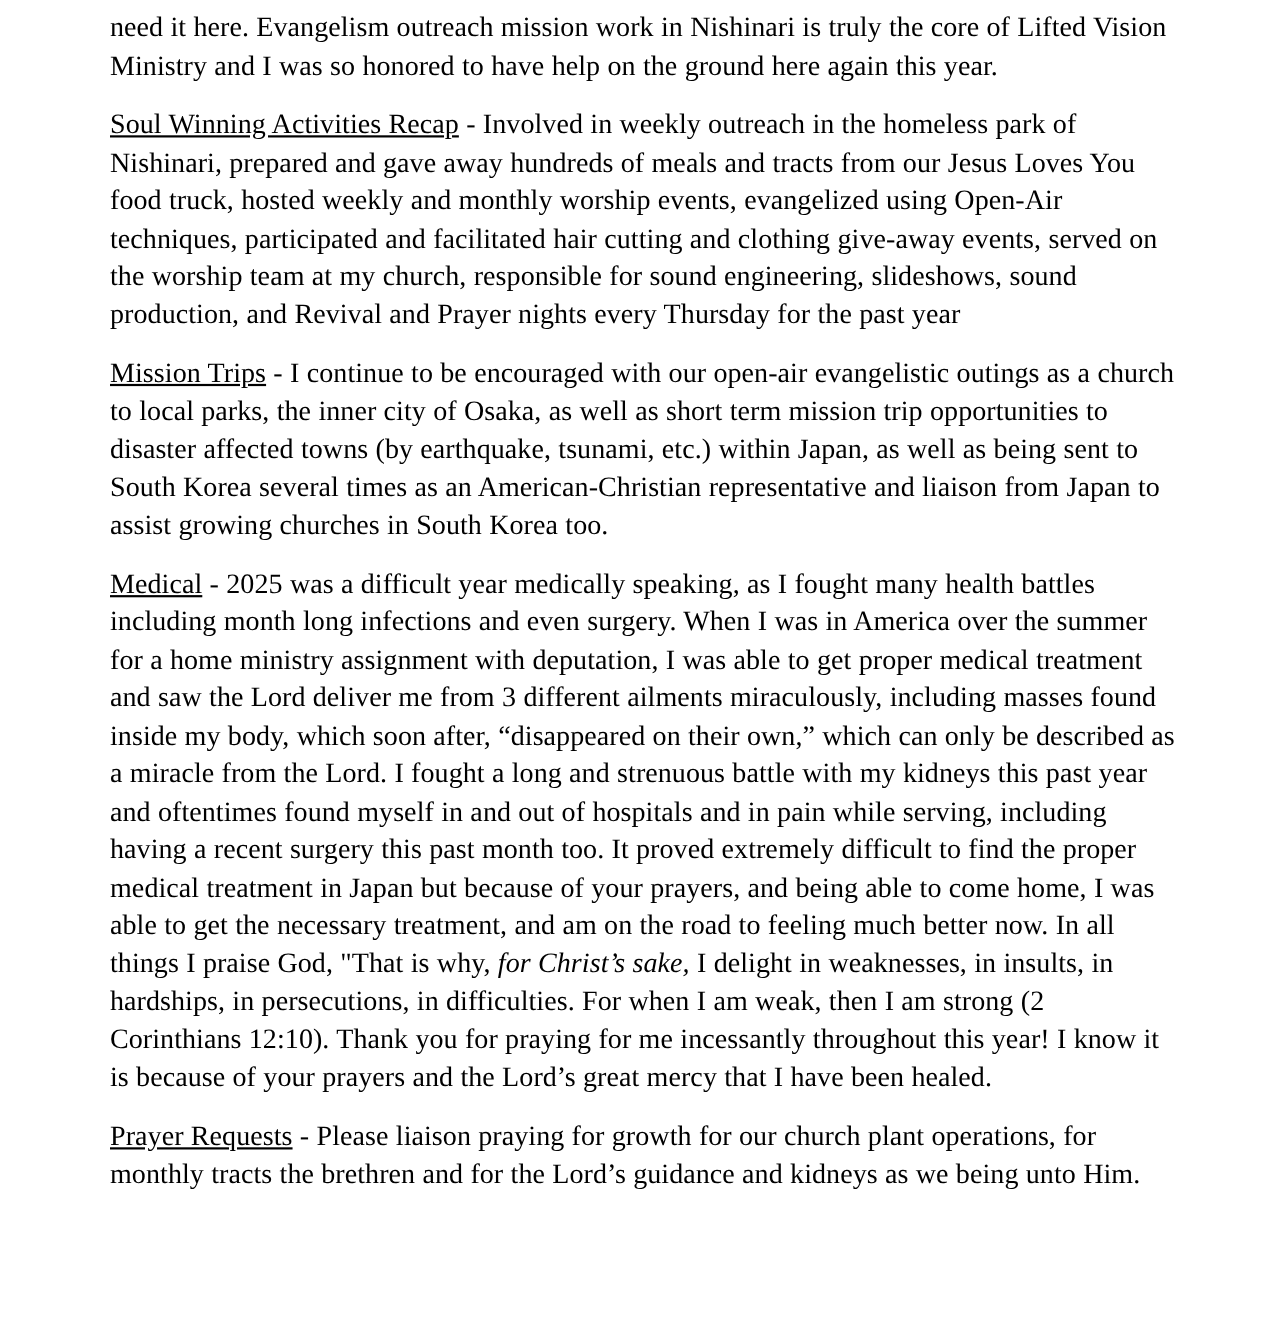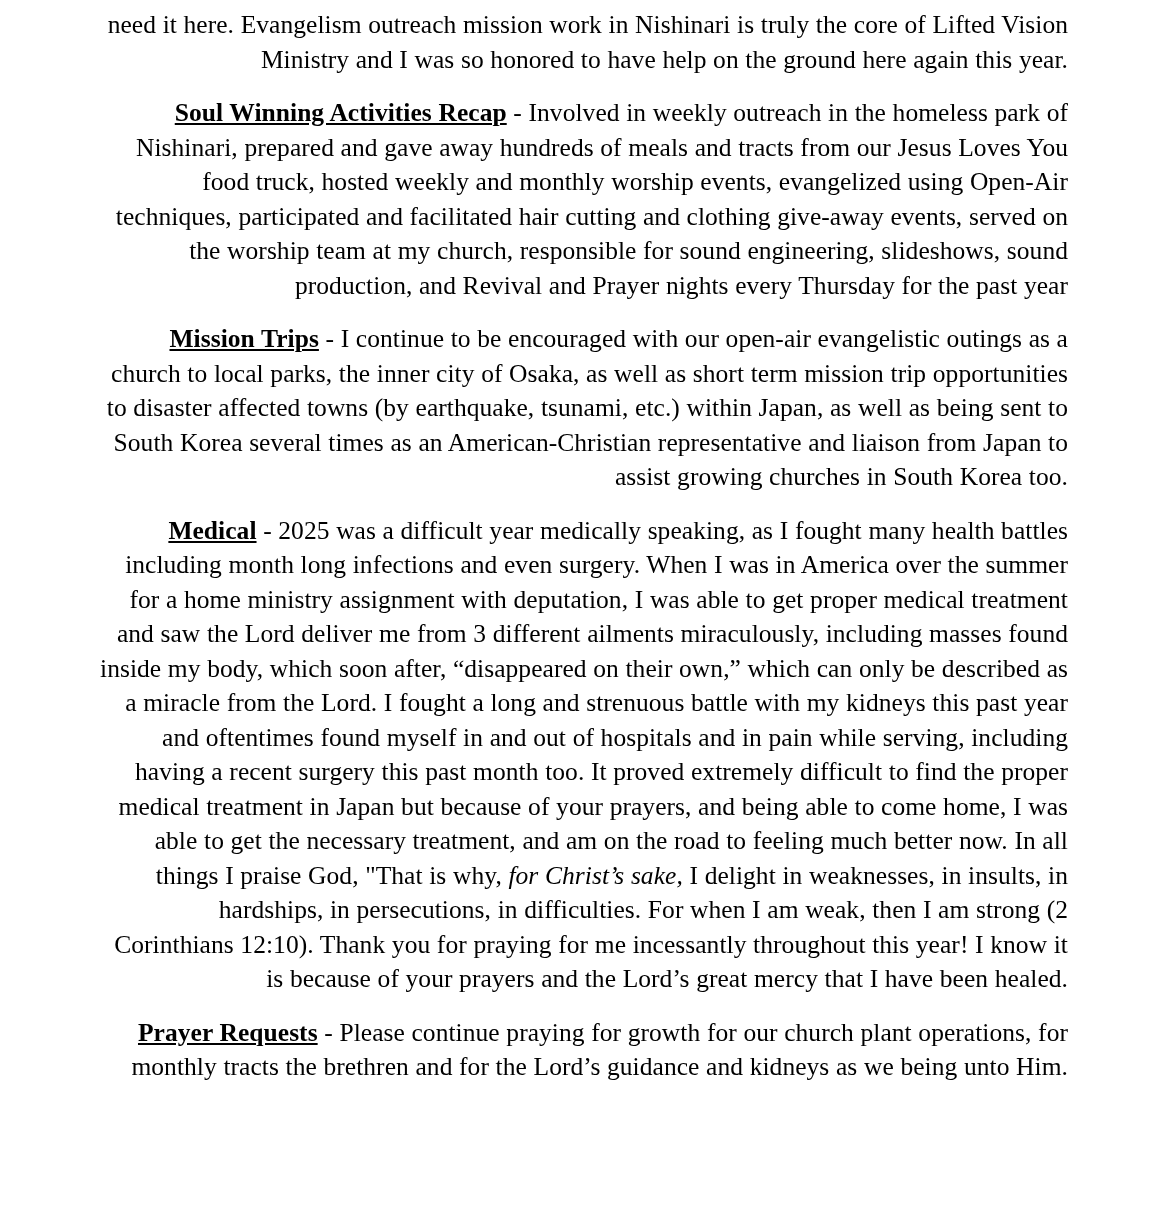--- a/index.html
+++ b/index.html
@@ -17,42 +17,41 @@
   .page {
     box-sizing: border-box;
     width: 1168px;
     height: 1220px;
     padding: 8px 100px 0 100px;
     background: #ffffff;
   }
   .para {
     font-size: 25.5px;
     line-height: 34.5px;
-    text-align: right;
+    text-align: left;
     margin: 0 0 19px 0;
     letter-spacing: 0.05px;
     word-spacing: 0.2px;
   }
   .u {
     text-decoration: underline;
     text-underline-offset: 2px;
-    font-weight: bold;
   }
   .b {
     font-weight: normal;
   }
   .i {
     font-style: italic;
     margin-top: 44px;
   }
 </style>
 </head>
 <body>
 
 <div class="page">
   <div id="doc-body">
       <p class="para"><span>need it here. Evangelism outreach mission work in Nishinari is truly the core of Lifted Vision Ministry and I was so honored to have help on the ground here again this year.</span></p>
       <p class="para"><span class="u">Soul Winning Activities Recap</span><span> - Involved in weekly outreach in the homeless park of Nishinari, prepared and gave away hundreds of meals and tracts from our Jesus Loves You food truck, hosted weekly and monthly worship events, evangelized using Open-Air techniques, participated and facilitated hair cutting and clothing give-away events, served on the worship team at my church, responsible for sound engineering, slideshows, sound production, and Revival and Prayer nights every Thursday for the past year</span></p>
       <p class="para"><span class="u">Mission Trips</span><span> - I continue to be encouraged with our open-air evangelistic outings as a church to local parks, the inner city of Osaka, as well as short term mission trip opportunities to disaster affected towns (by earthquake, tsunami, etc.) within Japan, as well as being sent to South Korea several times as an American-Christian representative and liaison from Japan to assist growing churches in South Korea too.</span></p>
       <p class="para"><span class="u">Medical</span><span> - 2025 was a difficult year medically speaking, as I fought many health battles including month long infections and even surgery. When I was in America over the summer for a home ministry assignment with deputation, I was able to get proper medical treatment and saw the Lord deliver me from 3 different ailments miraculously, including masses found inside my body, which soon after, “disappeared on their own,” which can only be described as a miracle from the Lord. I fought a long and strenuous battle with my kidneys this past year and oftentimes found myself in and out of hospitals and in pain while serving, including having a recent surgery this past month too. It proved extremely difficult to find the proper medical treatment in Japan but because of your prayers, and being able to come home, I was able to get the necessary treatment, and am on the road to feeling much better now. In all things I praise God, "That is why, </span><span class="i">for Christ’s sake,</span><span> I delight in weaknesses, in insults, in hardships, in persecutions, in difficulties. For when I am weak, </span><span class="b">then I am strong</span><span> (2 Corinthians 12:10). Thank you for praying for me incessantly throughout this year! I know it is because of your prayers and the Lord’s great mercy that I have been healed.</span></p>
-      <p class="para"><span class="u">Prayer Requests</span><span> - Please continue praying for </span><span class="b">growth</span><span> for our church plant operations, for </span><span class="b">monthly</span><span> tracts the brethren and for the </span><span class="b">Lord’s guidance and kidneys</span><span> as we being unto Him.</span></p>
+      <p class="para"><span class="u">Prayer Requests</span><span> - Please liaison praying for </span><span class="b">growth</span><span> for our church plant operations, for </span><span class="b">monthly</span><span> tracts the brethren and for the </span><span class="b">Lord’s guidance and kidneys</span><span> as we being unto Him.</span></p>
     </div>
 </div>
 
 </body></html>

